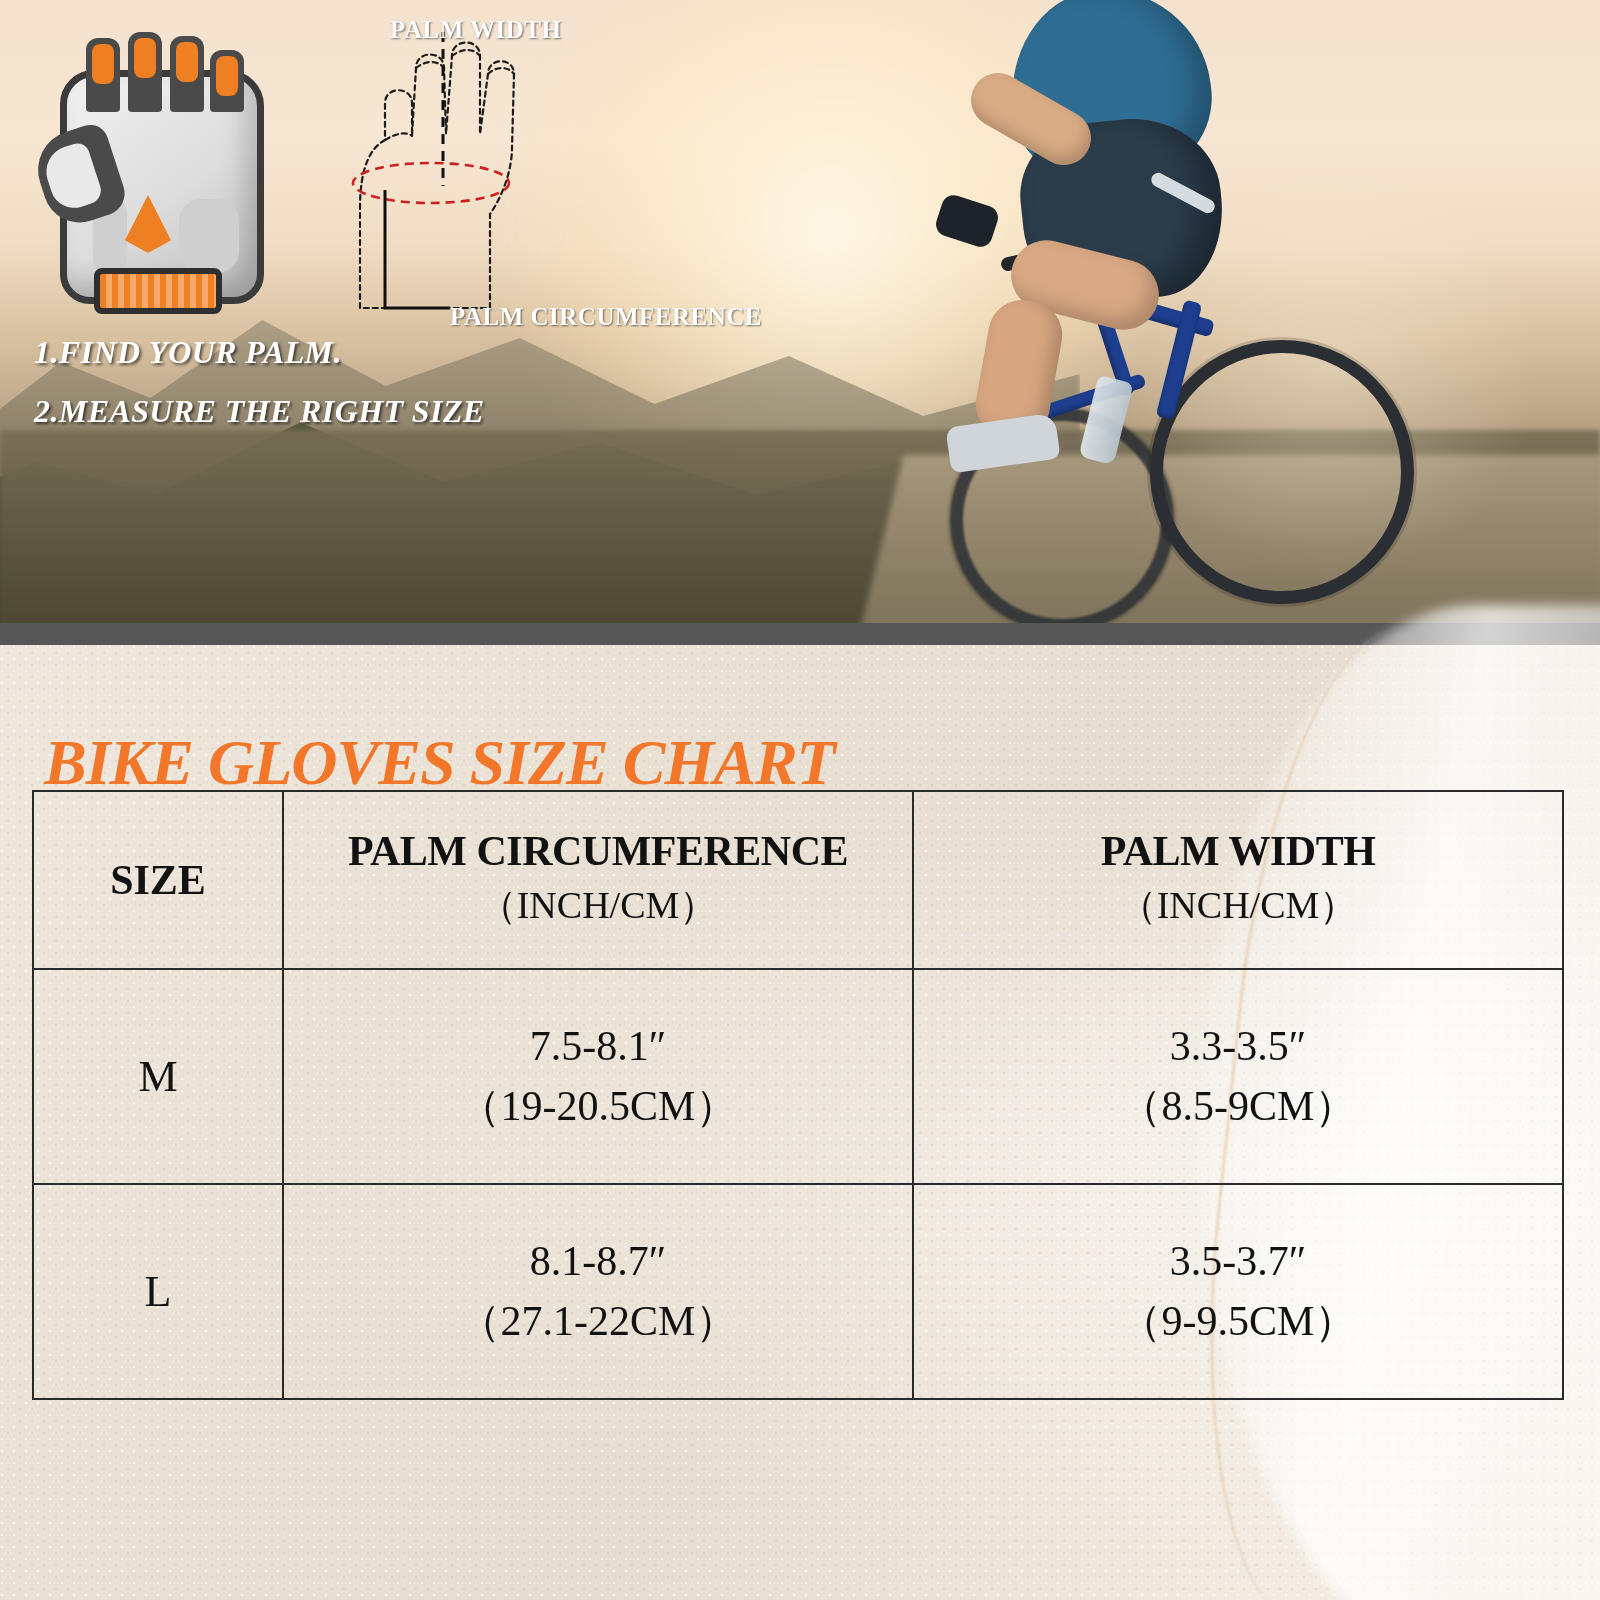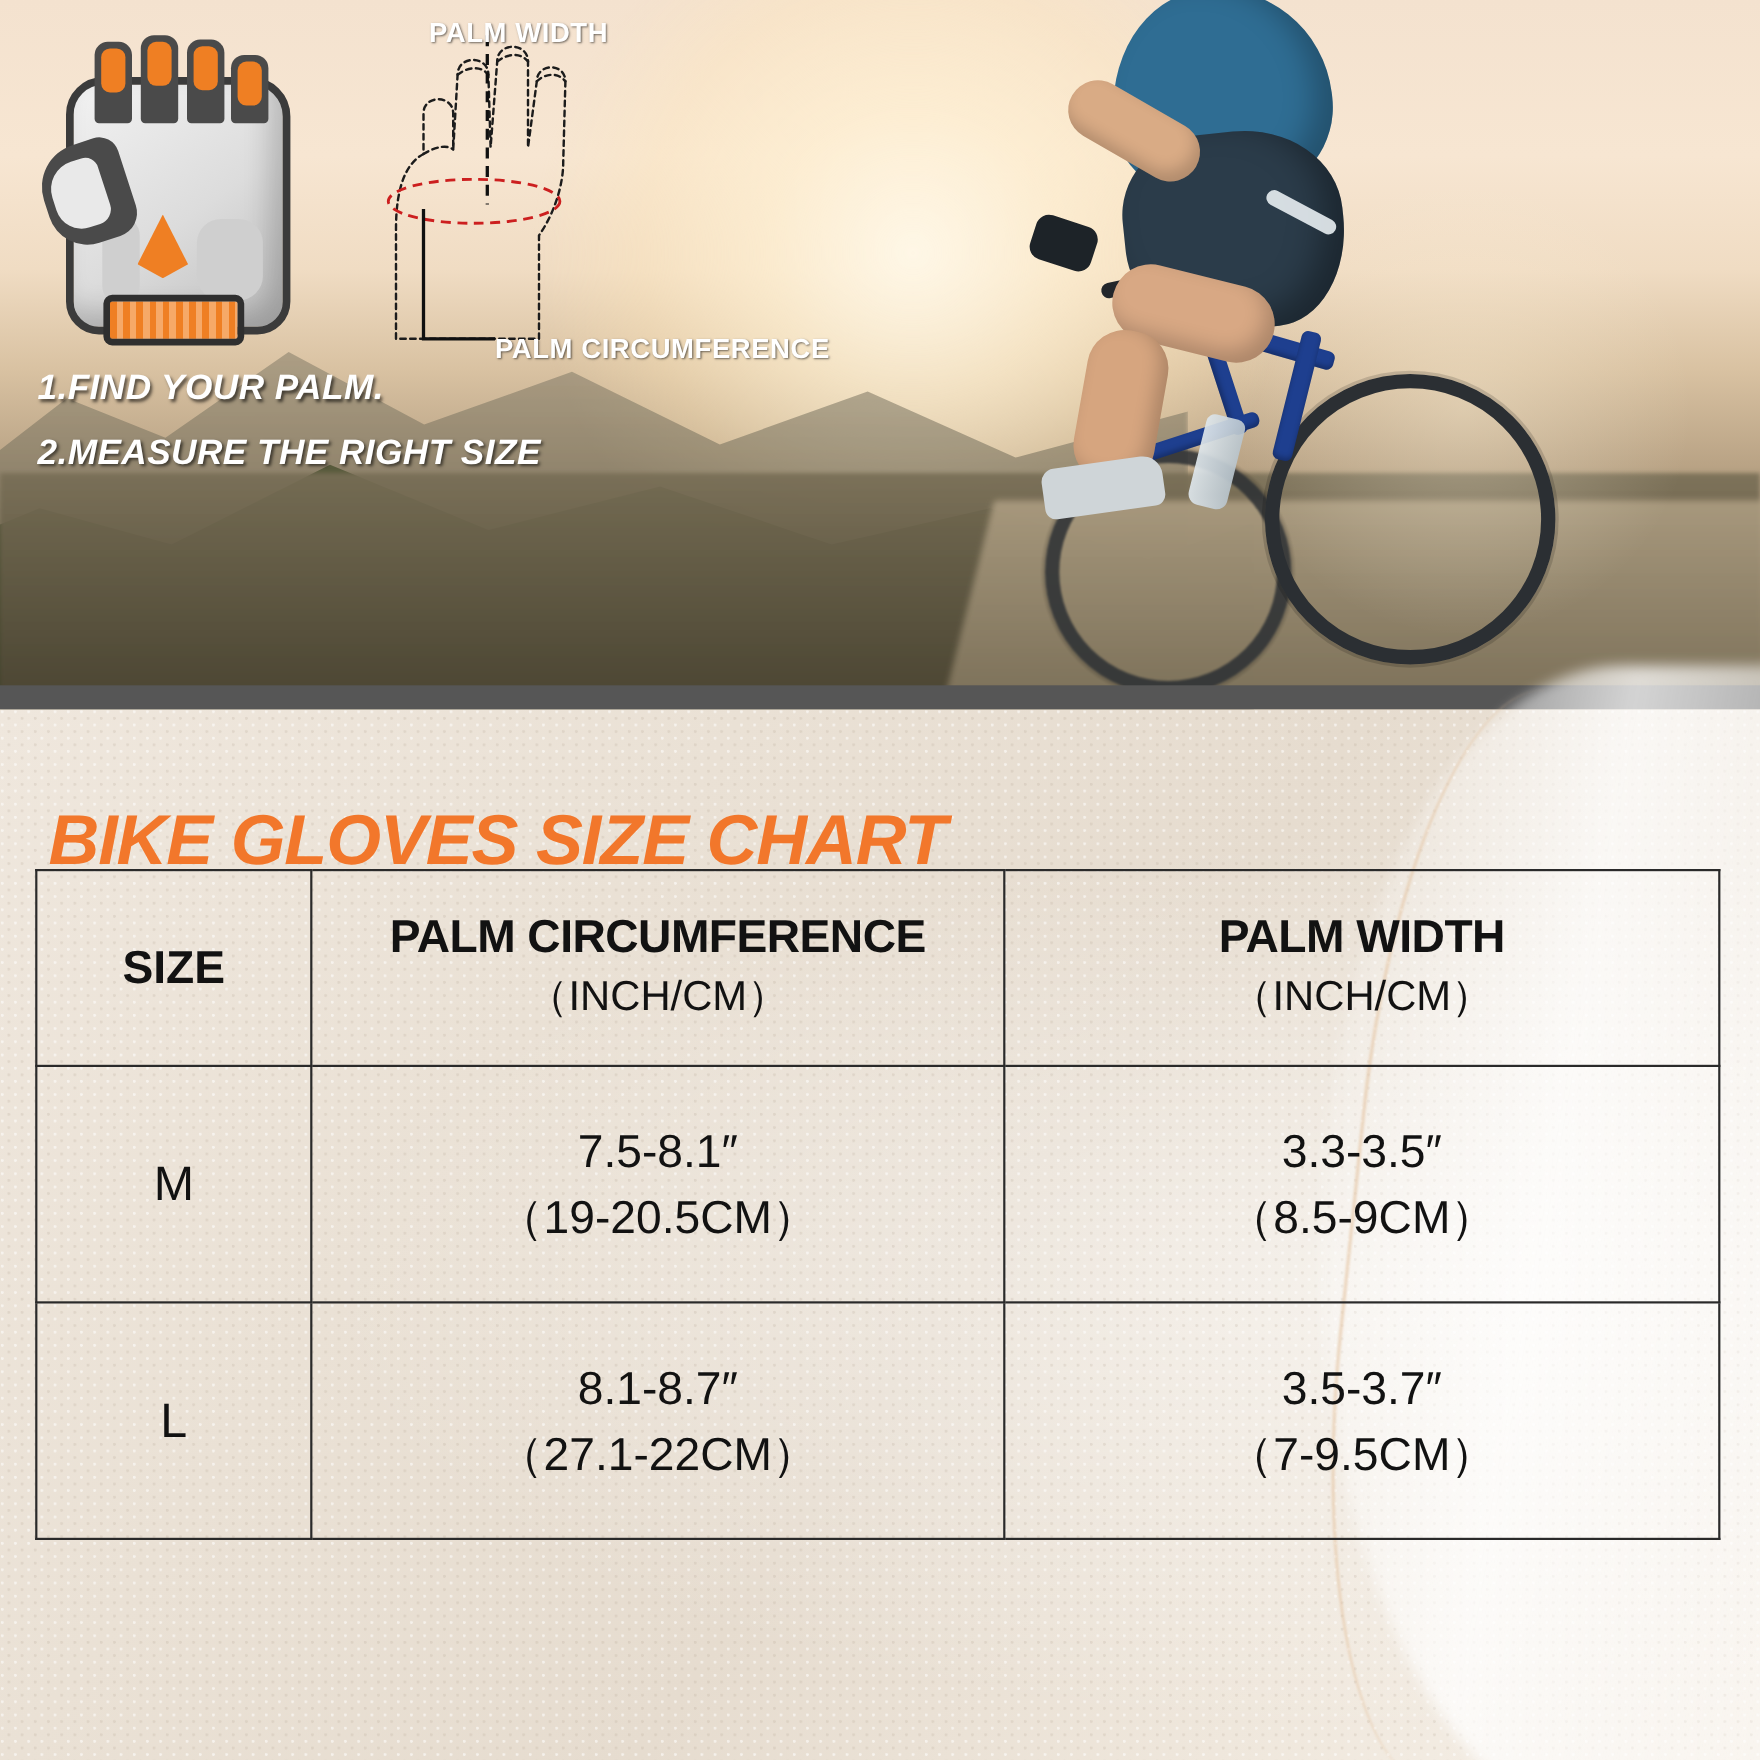--- a/index.html
+++ b/index.html
@@ -11,20 +11,21 @@
     height: 1600px;
     font-family: "Liberation Sans", sans-serif;
     background: #ffffff;
     overflow: hidden;
   }
 
   .page {
     position: relative;
     width: 1271px;
     height: 1600px;
+    font-family: Liberation Serif, serif;
   }
 
   
   .hero {
     position: relative;
     width: 1600px;
     height: 645px;
     overflow: hidden;
     background: #caa98a;
   }
@@ -625,20 +626,20 @@
           </td>
         </tr>
         <tr>
           <td class="cell-size">L</td>
           <td class="cell-val">
             <div>8.1-8.7″</div>
             <div>（27.1-22CM）</div>
           </td>
           <td class="cell-val">
             <div>3.5-3.7″</div>
-            <div>（7-9.5CM）</div>
+            <div>（9-9.5CM）</div>
           </td>
         </tr>
       </tbody>
     </table>
   </div>
 
 </div>
 
 </body></html>

